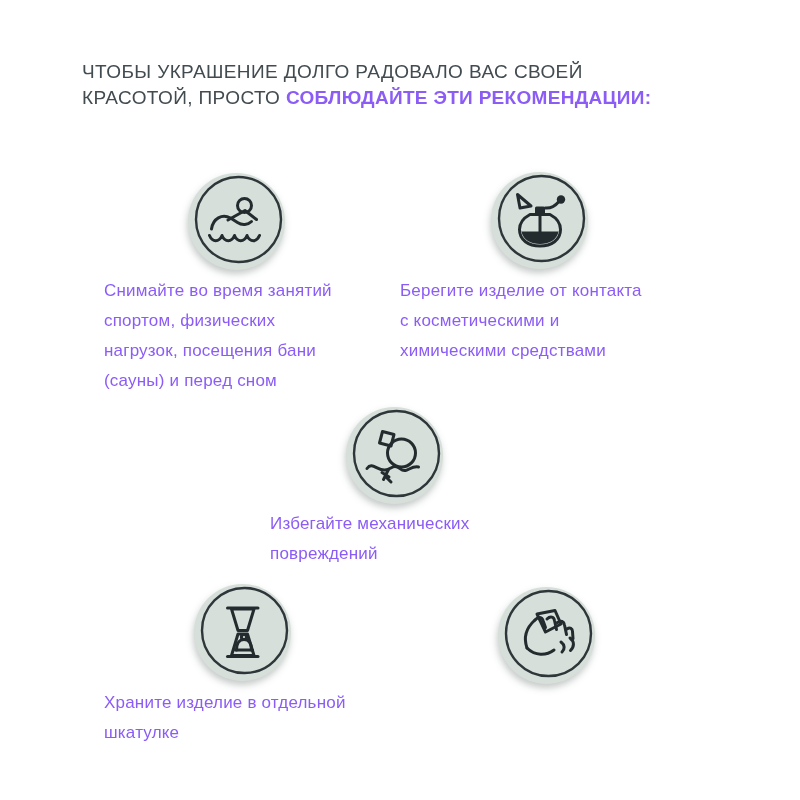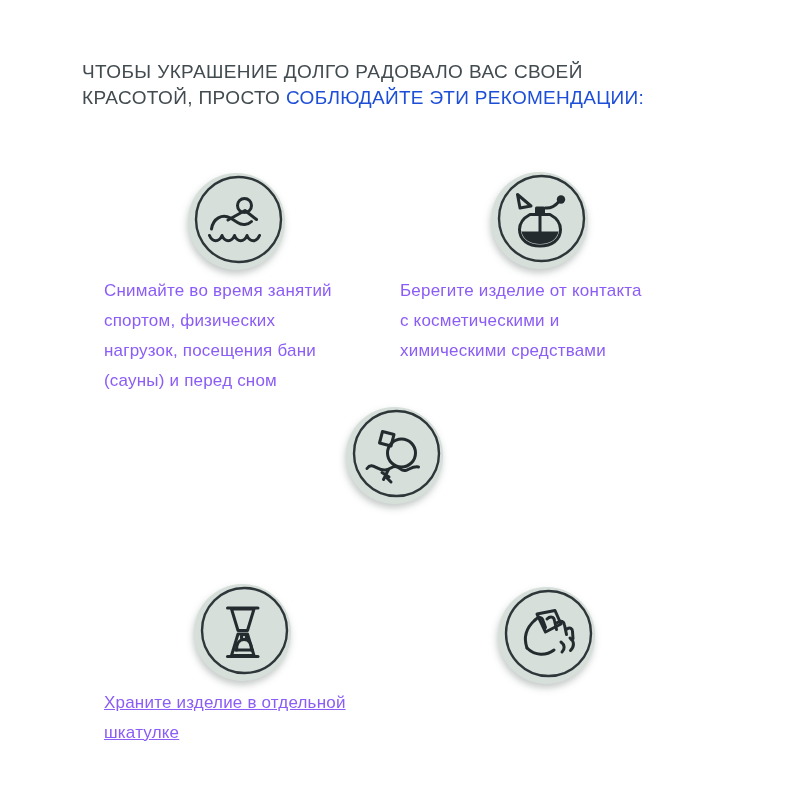--- a/index.html
+++ b/index.html
@@ -6,38 +6,38 @@
   .canvas{
     position:relative;width:734px;height:800px;background:#ffffff;overflow:hidden;
     font-family:"Liberation Sans","DejaVu Sans",sans-serif;
   }
   .page-title{
     position:absolute;left:82px;top:59px;width:690px;
     font-size:19px;line-height:26px;letter-spacing:.4px;
     font-weight:500;color:#424b50;text-transform:uppercase;
     white-space:pre-line;margin:0;
   }
-  .page-title .title-bold{font-weight:400;color:#1d4ed8;letter-spacing:.3px;}
+  .page-title .title-bold{font-weight:700;color:#8b5cf6;letter-spacing:.3px;}
   .badge{
     position:absolute;width:97px;height:97px;border-radius:50%;
     background:#d6dfd9;
     box-shadow:-1px 4px 7px rgba(128,138,136,.45);
   }
   .badge svg{position:absolute;left:0;top:0;width:97px;height:97px;}
   .ring{fill:none;stroke:#2f3639;stroke-width:2.4px;}
   .ic{fill:none;stroke:#242b2e;stroke-width:3px;stroke-linecap:round;stroke-linejoin:round;}
   .ic-fill{fill:#242b2e;stroke:none;}
   .caption{
     position:absolute;font-size:17px;line-height:30px;letter-spacing:.2px;
     color:#8b5cf6;white-space:pre-line;
   }
   .cap-1{left:104px;top:276px;width:315px;}
   .cap-2{left:400px;top:276px;width:330px;}
   .cap-3{left:270px;top:509px;width:270px;}
-  .cap-4{left:104px;top:688px;width:330px;text-decoration:underline;}
+  .cap-4{left:104px;top:688px;width:330px;}
   .cap-5{left:430px;top:688px;width:310px;}
   .b-1{left:188px;top:173px;}
   .b-2{left:491px;top:172px;}
   .b-3{left:346px;top:407px;}
   .b-4{left:194px;top:584px;}
   .b-5{left:498px;top:587px;}
 </style>
 </head>
 <body>
 
@@ -78,20 +78,22 @@
 
   <div class="badge b-3">
     <svg viewBox="0 0 97 97" aria-hidden="true">
       <circle class="ring" cx="50.5" cy="46.5" r="42.5"></circle>
       <circle class="ic" cx="55.5" cy="46" r="14" stroke-width="3.4"></circle>
       <polygon class="ic" points="36.5,24.5 48,27.5 45,39 33.5,36" stroke-width="3.4"></polygon>
       <path class="ic" d="M21,61.5 c5,-7 10,2 18,1.5 c5,-.3 6.5,-3.5 10,-3.5 c5,0 5.5,5 10.5,4 c4.5,-1 6.5,-4.5 13,-3.5" stroke-width="2.8"></path>
       <path class="ic" d="M36,65.5 l7,4.5 m-.5,-7.5 l-5,10 m2.5,-2.5 l5,5" stroke-width="2.6"></path>
     </svg>
   </div>
+  <div class="caption cap-3">Избегайте механических
+повреждений</div>
 
   <div class="badge b-4">
     <svg viewBox="0 0 97 97" aria-hidden="true">
       <path class="ic" d="M37.5,25 h22.5 l-6.5,21.5 h-9.5 z"></path>
       <path class="ic" d="M33.5,24 h30.5" stroke-width="3.4"></path>
       <path class="ic" d="M37.5,71.5 h22.5 l-6.5,-21.5 h-9.5 z"></path>
       <path class="ic" d="M33.5,72.5 h30.5" stroke-width="3.4"></path>
       <path class="ic" d="M42.5,66 c0,-7.5 3.5,-10.5 7.5,-10.5 c4,0 7.5,3 7.5,10.5" stroke-width="2.6"></path>
       <line class="ic" x1="41.5" y1="66" x2="58.5" y2="66" stroke-width="2.6"></line>
       <circle class="ic" cx="50" cy="53" r="2.6" stroke-width="2.4"></circle>

